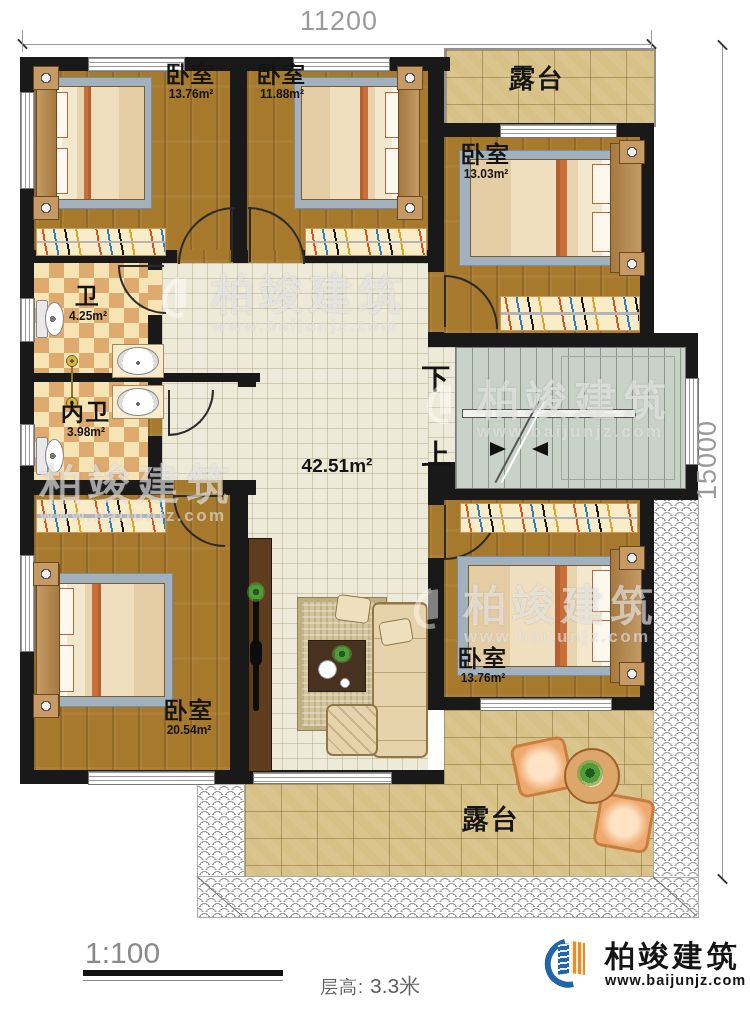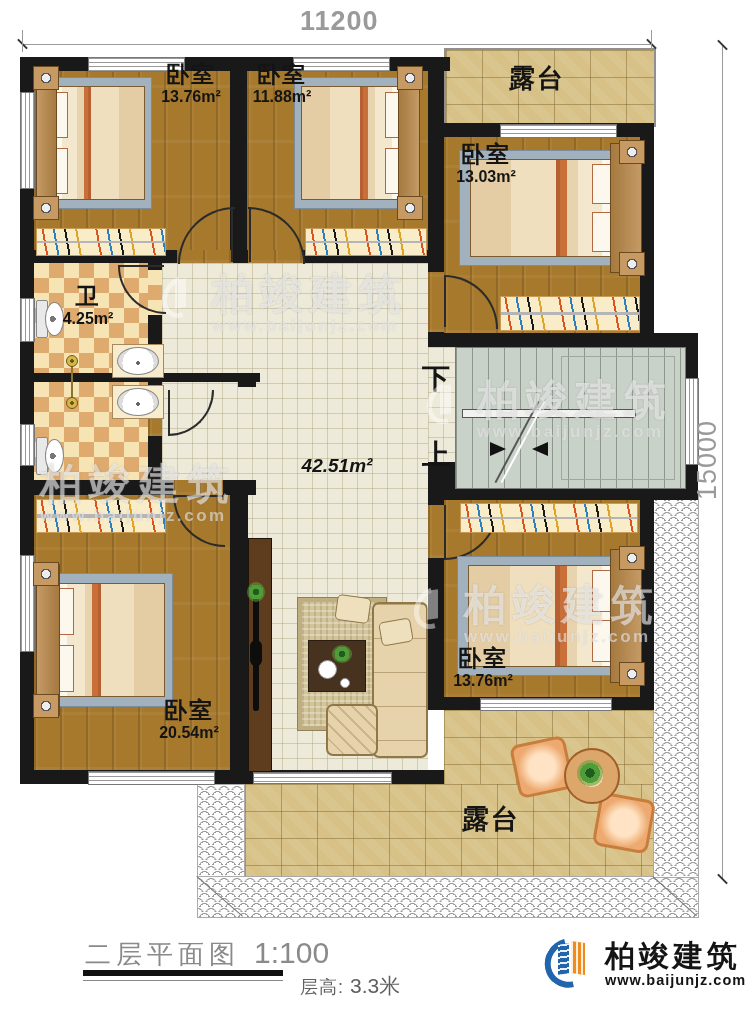--- a/index.html
+++ b/index.html
@@ -68,21 +68,21 @@
     background-image:repeating-linear-gradient(45deg,rgba(120,90,40,.25) 0 2px,transparent 2px 10px);}
   .cushion{position:absolute;background:#efe0bd;border:1.5px solid #8f7748;border-radius:5px;}
   .ttable{position:absolute;border-radius:50%;background:radial-gradient(circle,#f2d4a6 0 30%,#dda66b 30% 78%,#b87333 78%);border:2px solid #a05f28;}
   .tchair{position:absolute;background:radial-gradient(circle,#ffe3c4 0 38%,#eda96f 70%);border:3px solid #c87d3c;border-radius:9px;}
   .diag{position:absolute;background:#777;height:1px;transform-origin:left top;}
   .dimline{position:absolute;background:#9a9a9a;}
   .tick{position:absolute;width:13px;height:2px;background:#333;transform:rotate(45deg);}
   .dimtext{position:absolute;color:#9a9a9a;font-size:27px;letter-spacing:1px;}
   .label{position:absolute;color:#141414;font-weight:700;text-align:center;line-height:1.12;}
   .label .n{font-size:23px;letter-spacing:2px;}
-  .label .a{font-size:16px;letter-spacing:0;text-align:center;}
+  .label .a{font-size:12px;letter-spacing:0;text-align:center;}
   .biglbl{font-size:26px;}
   .stairlbl{position:absolute;color:#141414;font-weight:700;font-size:28px;}
   .tri{position:absolute;width:0;height:0;}
   .wm{position:absolute;display:flex;gap:10px;align-items:flex-start;pointer-events:none;}
   .wmicon{position:relative;width:42px;height:50px;flex:none;opacity:.6;}
   .wmicon:before{content:"";position:absolute;inset:3px;border:5px solid rgba(255,255,255,.75);border-radius:50%;border-top-color:transparent;border-right-color:transparent;transform:rotate(30deg);}
   .wmicon:after{content:"";position:absolute;left:15px;top:7px;width:11px;height:29px;background:rgba(255,255,255,.75);transform:skewY(-8deg);}
   .wm .t1{font-size:42px;font-weight:800;letter-spacing:7px;line-height:1.05;color:rgba(255,255,255,.55);text-shadow:0 0 2px rgba(110,110,110,.35);}
   .wm .t2{font-size:17px;font-weight:700;letter-spacing:2.5px;color:rgba(255,255,255,.52);text-shadow:0 0 1px rgba(110,110,110,.3);}
   .legend-title{position:absolute;color:#8a8a8a;display:flex;align-items:baseline;gap:14px;}
@@ -301,41 +301,45 @@
     <div class="n" style="font-size:26px;">露台</div>
   </div>
   <div class="label" style="left:436px;top:142px;width:100px;">
     <div class="n">卧室</div>
     <div class="a">13.03m²</div>
   </div>
   <div class="label" style="left:42px;top:284px;width:92px;">
     <div class="n">卫</div>
     <div class="a">4.25m²</div>
   </div>
-  <div class="label" style="left:282px;top:455px;width:110px;font-style:italic;">
+  <div class="label" style="left:36px;top:400px;width:100px;">
+    <div class="n">内卫</div>
+    <div class="a">3.98m²</div>
+  </div>
+  <div class="label" style="left:282px;top:455px;width:110px;">
     <div style="font-size:19px;font-weight:700;">42.51m²</div>
   </div>
   <div class="label" style="left:134px;top:698px;width:110px;">
     <div class="n">卧室</div>
     <div class="a">20.54m²</div>
   </div>
   <div class="label" style="left:428px;top:646px;width:110px;">
     <div class="n">卧室</div>
     <div class="a">13.76m²</div>
   </div>
   <div class="label" style="left:446px;top:804px;width:90px;">
     <div class="n" style="font-size:27px;">露台</div>
   </div>
 
   <div class="dimline" style="left:22px;top:44px;width:630px;height:1px;"></div>
   <div class="tick" style="left:16px;top:43px;"></div>
   <div class="tick" style="left:645px;top:43px;"></div>
   <div class="dimline" style="left:22px;top:30px;width:1px;height:22px;"></div>
   <div class="dimline" style="left:651px;top:30px;width:1px;height:22px;"></div>
-  <div class="dimtext" style="left:300px;top:6px;font-weight:bold;">11200</div>
+  <div class="dimtext" style="left:300px;top:6px;">11200</div>
   <div class="dimline" style="left:722px;top:45px;width:1px;height:835px;"></div>
   <div class="tick" style="left:716px;top:44px;"></div>
   <div class="tick" style="left:716px;top:878px;"></div>
   <div class="dimtext" style="left:692px;top:420px;writing-mode:vertical-rl;transform:rotate(180deg);">15000</div>
 
   <div class="wm" style="left:160px;top:272px;">
     <div class="wmicon"></div>
     <div>
       <div class="t1">柏竣建筑</div>
       <div class="t2">www.baijunjz.com</div>
@@ -357,28 +361,27 @@
   </div>
   <div class="wm" style="left:412px;top:583px;">
     <div class="wmicon"></div>
     <div>
       <div class="t1">柏竣建筑</div>
       <div class="t2">www.baijunjz.com</div>
     </div>
   </div>
 
   <div class="legend-title" style="left:85px;top:936px;">
-    <span class="t">二层平面图</span>
     <span class="s">1:100</span>
   </div>
   <div class="rule" style="left:83px;top:970px;width:200px;height:6px;background:#111;"></div>
   <div class="rule" style="left:83px;top:980px;width:200px;height:1px;background:#888;"></div>
 
   <div class="info" style="left:300px;top:972px;">
-    <span class="l" style="font-size:18px;">层高:</span>
+    <span class="l" style="font-size:18px;margin-left:20px;">层高:</span>
     <span class="v">3.3米</span>
   </div>
 
   <div class="logo" style="left:543px;top:936px;">
     <div class="logoicon">
       <div class="arcb"></div>
       <div class="b1"></div>
       <div class="b2"></div>
     </div>
     <div class="logotext">

